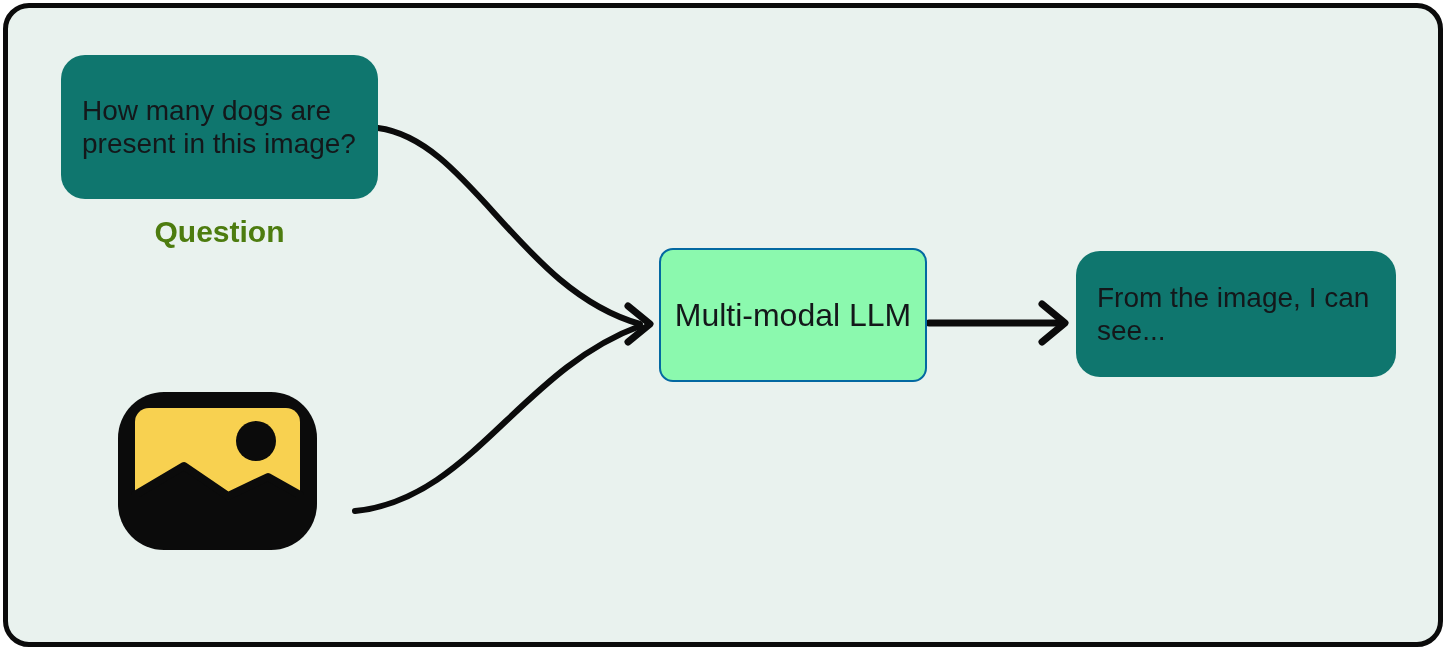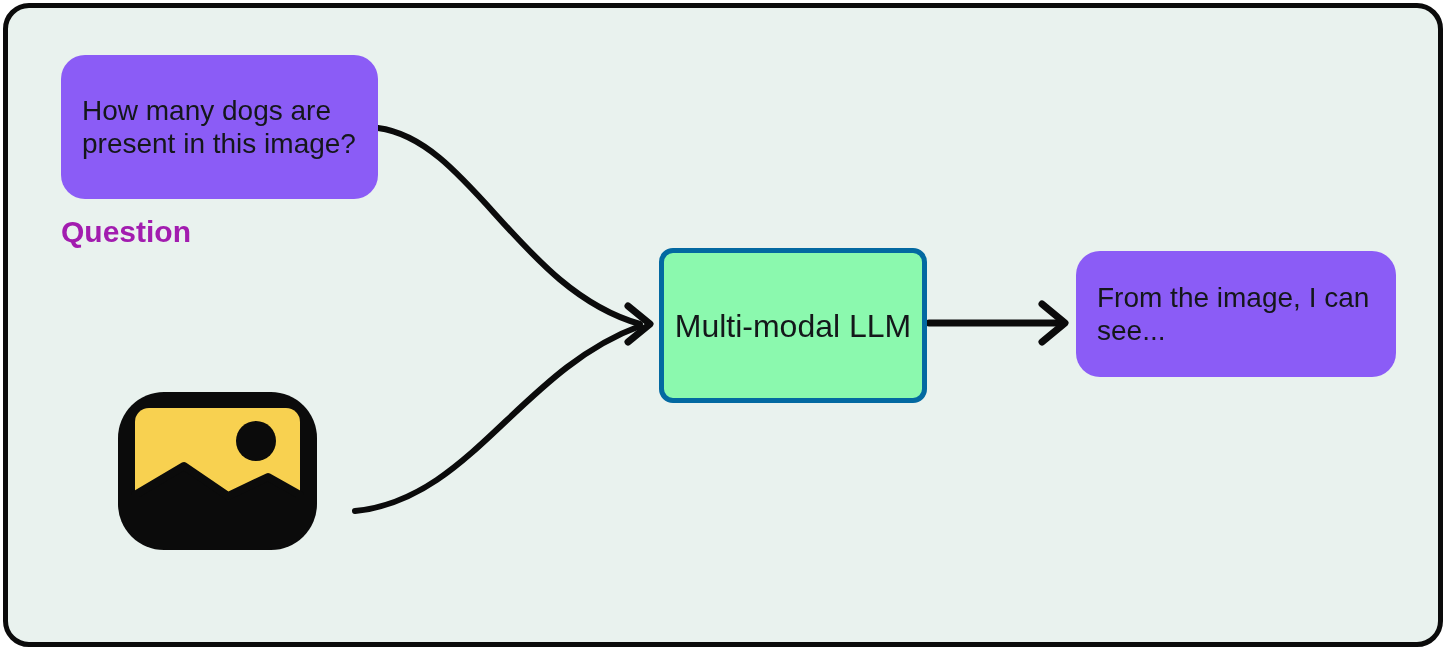--- a/index.html
+++ b/index.html
@@ -29,21 +29,21 @@
   .arrows {
     position: absolute;
     left: 0;
     top: 0;
     width: 1456px;
     height: 660px;
     pointer-events: none;
   }
   .bubble {
     position: absolute;
-    background: #8b5cf6;
+    background: #0f766e;
     border-radius: 24px;
     box-sizing: border-box;
     display: flex;
     align-items: center;
     color: #14171a;
     font-size: 28px;
     line-height: 33px;
     letter-spacing: 0px;
   }
   .bubble .bubble-text {
@@ -59,40 +59,41 @@
     left: 1076px;
     top: 251px;
     width: 320px;
     height: 126px;
   }
   .llm-box {
     position: absolute;
     left: 659px;
     top: 248px;
     width: 268px;
-    height: 155px;
+    height: 134px;
     background: #8bf9ae;
-    border: 5px solid #0369a1;
+    border: 2px solid #0369a1;
     border-radius: 14px;
     box-sizing: border-box;
     display: flex;
     align-items: center;
     justify-content: center;
     text-align: center;
     color: #14171a;
     font-size: 32px;
     line-height: 40px;
     font-weight: 500;
   }
   .llm-box .llm-text {
     max-width: 240px;
   }
   .diagram-label {
     position: absolute;
-    color: #a21caf;
+    text-align: center;
+    color: #4d7c0f;
     font-size: 30px;
     line-height: 36px;
     font-weight: 700;
   }
   .question-label {
     left: 61px;
     top: 214px;
     width: 317px;
   }
   .image-label {

